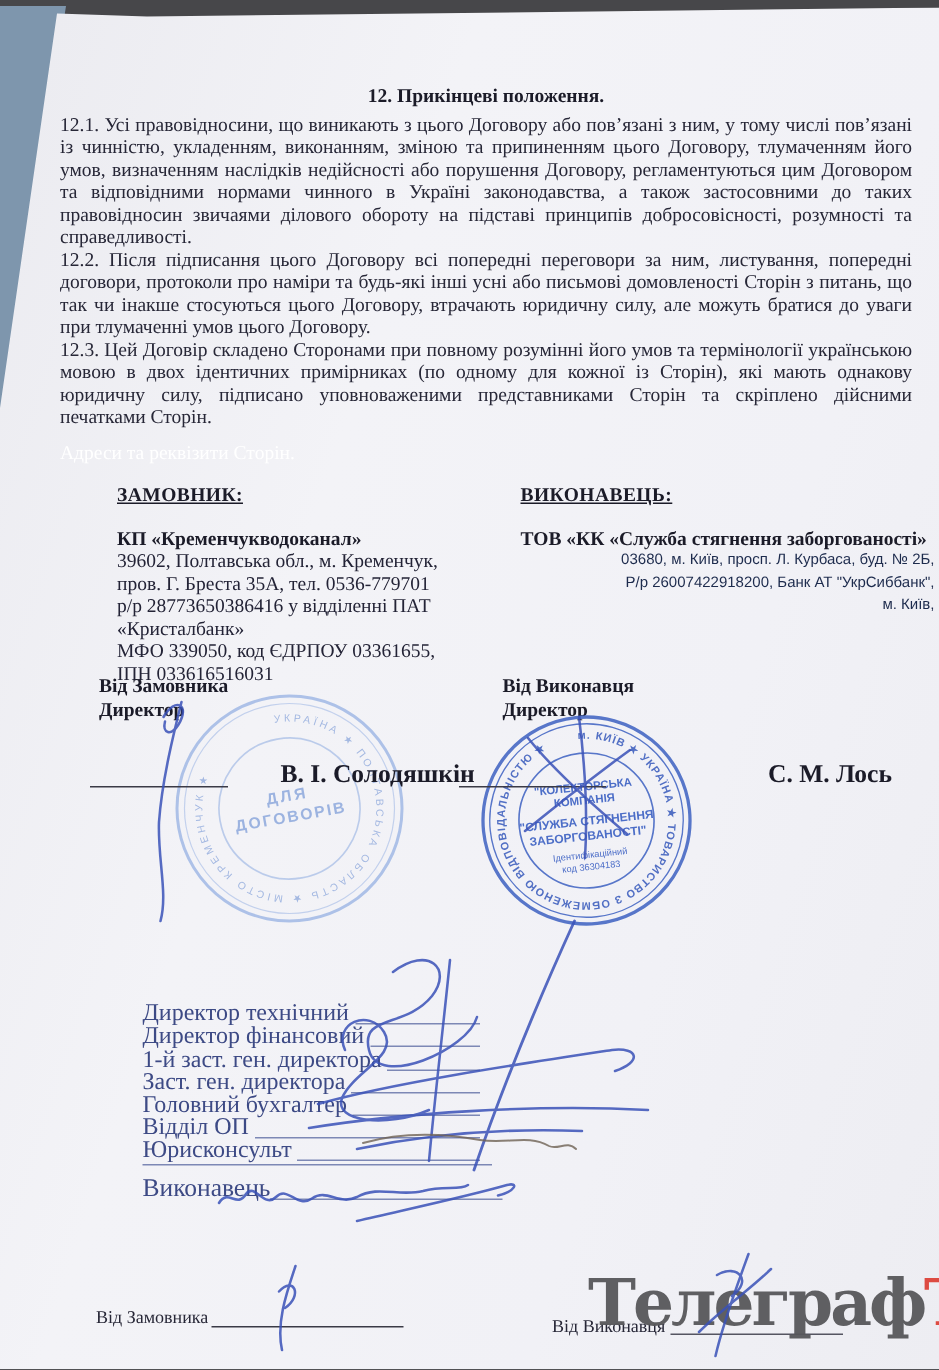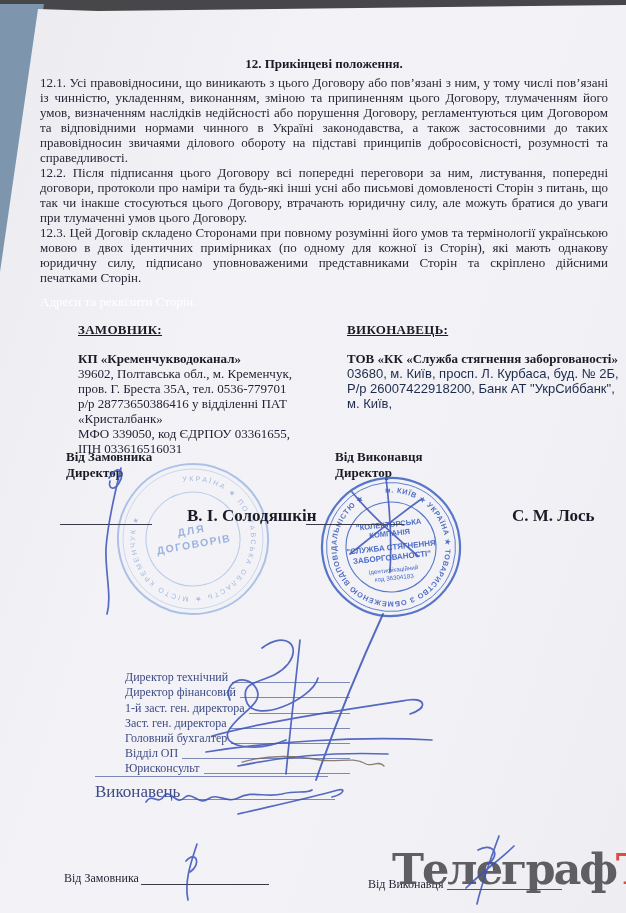--- a/index.html
+++ b/index.html
@@ -10,27 +10,27 @@
   .layer{position:absolute;inset:0;z-index:3;}
   .doc-flow{position:absolute;left:40px;top:56px;width:568px;color:#272737;font-size:13px;line-height:15px;}
   .sec-heading{text-align:center;font-weight:bold;color:#1b1b28;margin-bottom:4px;}
   .clause{text-align:justify;}
   .req-heading{text-align:left;font-weight:normal;color:#ffffff;margin-top:9px;}
   .parties{display:grid;grid-template-columns:243px 276px;column-gap:26px;margin-left:38px;margin-top:13px;}
   .role{font-weight:bold;text-decoration:underline;color:#1b1b28;letter-spacing:.3px;}
   .company{margin-top:14px;}
   .company .cname{font-weight:bold;color:#1b1b28;}
   .contractor-block .cname{text-align:justify;}
-  .contractor-block .addr{font-family:"Liberation Sans",sans-serif;font-size:13px;color:#1d2b4d;}
+  .contractor-block .addr{font-family:"Liberation Sans",sans-serif;font-size:10px;color:#1d2b4d;text-align:right;}
   .customer-block .addr{color:#232336;}
   .addr div{white-space:nowrap;}
   .sig-head{position:absolute;font-weight:bold;color:#1b1b28;font-size:13px;line-height:16px;}
   .signer{position:absolute;font-weight:bold;color:#1b1b28;font-size:17px;}
   .sigline{position:absolute;border-bottom:1.3px solid #3a3a46;}
-  .approvals{position:absolute;left:95px;top:670px;width:225px;color:#3d4a85;font-size:12px;margin-left:30px;}
+  .approvals{position:absolute;left:95px;top:670px;width:225px;color:#3d4a85;font-size:16px;}
   .app-row{display:flex;height:15.2px;align-items:flex-end;}
   .app-row .lbl{white-space:nowrap;padding-right:4px;}
   .fill-line{flex:1;border-bottom:1px solid #7d88b5;margin-bottom:2px;}
   .lone-line{position:absolute;left:95px;top:776px;width:233px;border-bottom:1px solid #7d88b5;}
   .executor-row{position:absolute;left:95px;top:786px;width:240px;display:flex;align-items:flex-end;color:#3d4a85;font-size:17px;height:16px;}
   .footer-lbl{position:absolute;color:#272737;font-size:12px;}
   .stampwrap{position:absolute;}
   .wm{position:absolute;left:392px;top:848px;z-index:20;font-family:"DejaVu Serif",serif;font-weight:bold;font-size:43px;letter-spacing:-2px;line-height:1;opacity:.95;white-space:nowrap;}
   .penlayer{position:absolute;inset:0;z-index:25;pointer-events:none;}
   .footer-right-line{z-index:21;}

